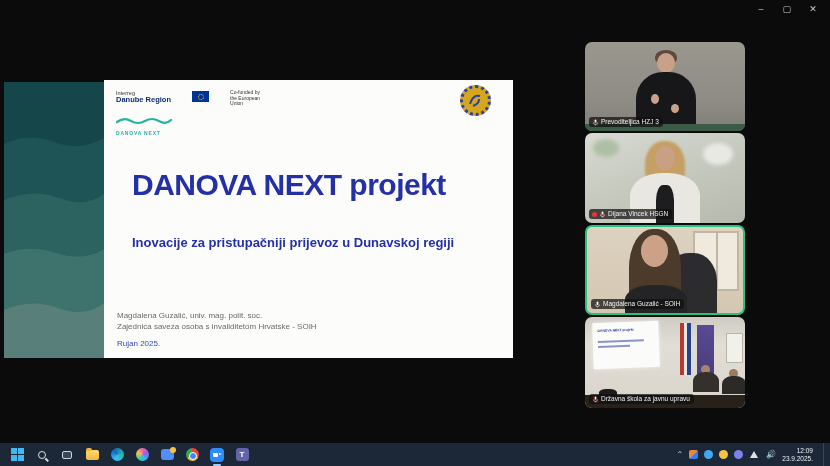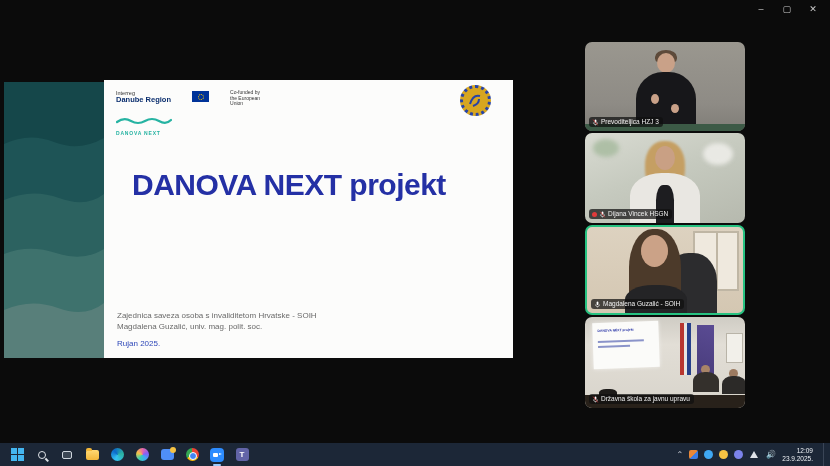--- a/index.html
+++ b/index.html
@@ -172,24 +172,25 @@
     </div>
 
     <div class="emblem">
       <svg width="21" height="21" viewBox="0 0 21 21">
         <path d="M5,14 Q8,4 15,6" fill="none" stroke="#2743a6" stroke-width="2"></path>
         <path d="M8,16 Q14,14 14,9" fill="none" stroke="#2743a6" stroke-width="2"></path>
       </svg>
     </div>
 
     <div class="slide-title">DANOVA NEXT projekt</div>
+    <div class="slide-subtitle">Inovacije za pristupačniji prijevoz u Dunavskoj regiji</div>
 
     <div class="presenter">
+      <div>Magdalena Guzalić, univ. mag. polit. soc.</div>
       <div>Zajednica saveza osoba s invaliditetom Hrvatske - SOIH</div>
-      <div>Magdalena Guzalić, univ. mag. polit. soc.</div>
     </div>
     <div class="slide-date">Rujan 2025.</div>
   </div>
 
   <div class="tiles">
 
     <div class="tile t1">
       <div class="hair"></div>
       <div class="head"></div>
       <div class="torso"></div>

